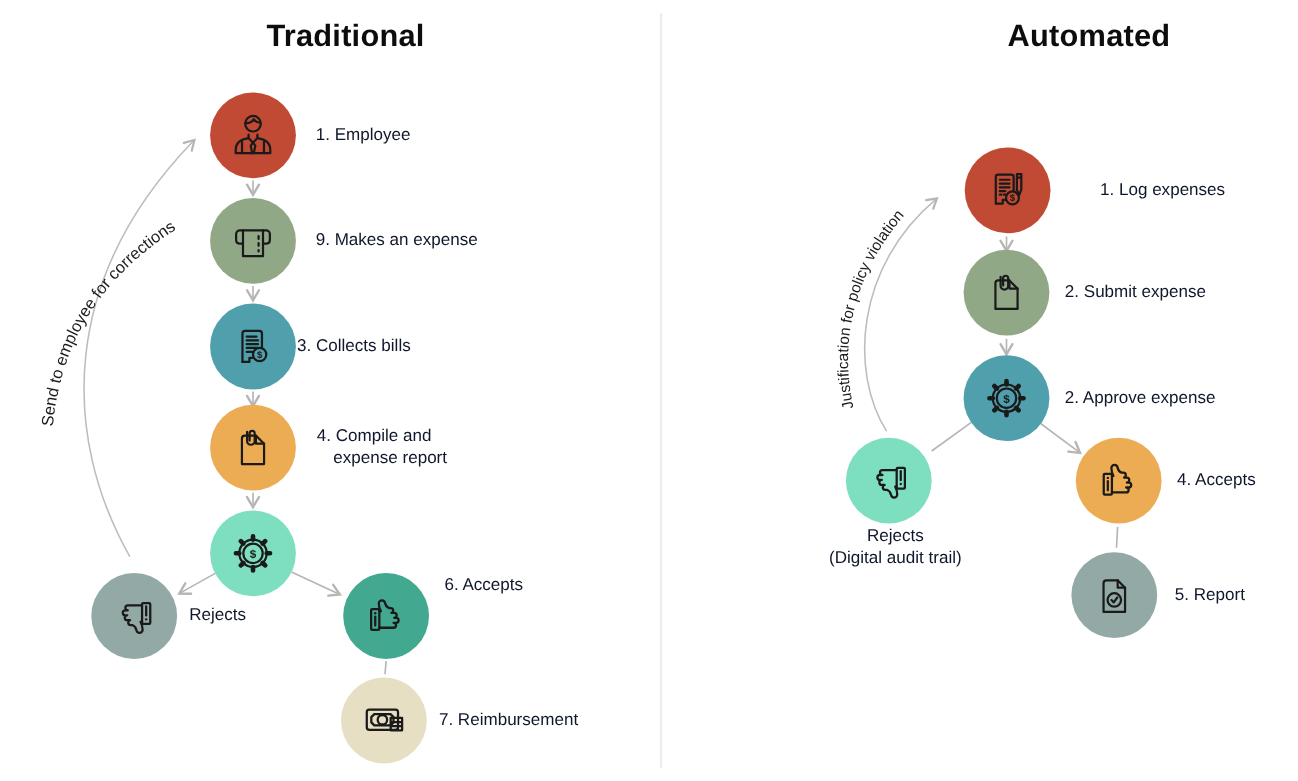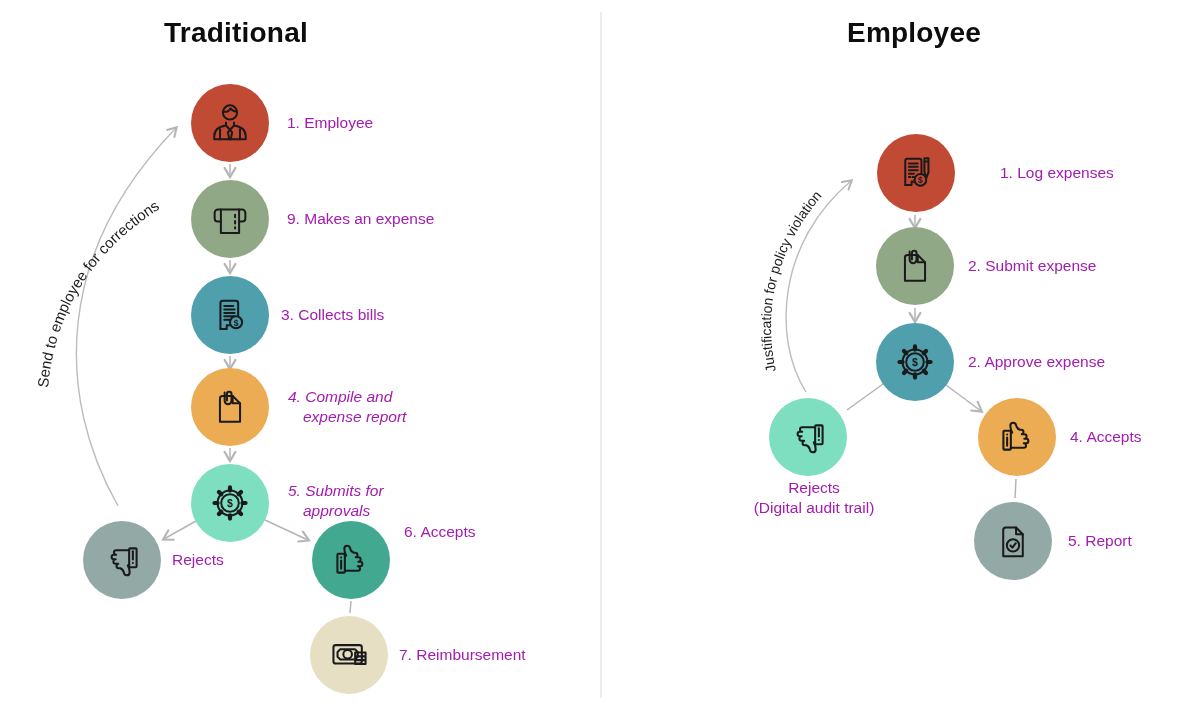--- a/index.html
+++ b/index.html
@@ -1,35 +1,35 @@
 <!DOCTYPE html>
 <html><head>
 <meta charset="utf-8">
 <style>
   html,body{margin:0;padding:0;background:#ffffff;}
   body{width:1180px;height:710px;font-family:"Liberation Sans","DejaVu Sans",sans-serif;}
   .canvas{position:relative;width:1180px;height:710px;overflow:hidden;background:#ffffff;}
   .overlay{position:absolute;left:0;top:0;width:1180px;height:710px;z-index:1;}
   .divider{position:absolute;left:600px;top:12px;width:2px;height:686px;background:#ececec;z-index:0;}
-  .title{position:absolute;margin:0;width:300px;text-align:center;font-size:28px;font-weight:700;
+  .title{position:absolute;margin:0;width:300px;text-align:right;font-size:28px;font-weight:700;
          color:#0d0d0d;letter-spacing:.2px;z-index:2;}
   .title.left{left:86px;top:17px;}
   .title.right{left:764px;top:17px;}
   .node{position:absolute;width:78px;height:78px;border-radius:50%;display:flex;align-items:center;
         justify-content:center;z-index:2;}
   .node svg{display:block;}
   .ic *{stroke:#1a1a1a;stroke-width:2.1;fill:none;stroke-linecap:round;stroke-linejoin:round;}
   .ic .teeth{stroke-width:4.4;}
   .ic .dot{fill:#1a1a1a;stroke:none;}
   .ic text{stroke:none;fill:#1a1a1a;font-weight:700;font-size:9px;text-anchor:middle;
            font-family:"Liberation Sans",sans-serif;}
   .ic text.big{font-size:11px;}
-  .label{position:absolute;font-size:15.5px;line-height:20px;color:#a21caf;z-index:2;
+  .label{position:absolute;font-size:15.5px;line-height:20px;color:#0f172a;z-index:2;
          transform:translateY(-50%);white-space:pre-line;}
-  .label.hang{padding-left:15px;text-indent:-15px;font-style:italic;}
+  .label.hang{padding-left:15px;text-indent:-15px;}
   .label.centered{text-align:center;transform:translate(-50%,0);}
   .loop-text{font-size:15px;fill:#1c1c1c;font-family:"Liberation Sans","DejaVu Sans",sans-serif;}
   .loop-text.small{font-size:14px;}
   .conn{stroke:#b5b5b5;stroke-width:1.5;fill:none;}
   .loop{stroke:#bcbcbc;stroke-width:1.4;fill:none;}
 </style>
 </head>
 <body>
 
 <div class="canvas">
@@ -63,21 +63,21 @@
     <path id="tpRight" d="M776 371 C762 308 776 240 838 179" fill="none" stroke="none"></path>
     <text class="loop-text">
       <textPath href="#tpLeft">Send to employee for corrections</textPath>
     </text>
     <text class="loop-text small">
       <textPath href="#tpRight">Justification for policy violation</textPath>
     </text>
   </svg>
 
   <h1 class="title left">Traditional</h1>
-  <h1 class="title right">Employee</h1>
+  <h1 class="title right">Automated</h1>
 
   <div class="node" style="left: 191px; top: 84px; background-color: rgb(193, 74, 52);">
     <svg class="ic" width="46" height="46" viewBox="0 0 48 48">
       <circle cx="24" cy="13" r="7.4"></circle>
       <path d="M16.8 12.2 C20.5 12.8 23.3 11.2 24.6 8.8 C26.2 10.9 28.9 12.1 31.1 11.8"></path>
       <path d="M19.8 23.4 V26.6 C13.2 27.6 7.6 31 7.6 37.6 V41 H40.4 V37.6 C40.4 31 34.8 27.6 28.2 26.6 V23.4"></path>
       <path d="M19.8 26.6 L24 31 L28.2 26.6"></path>
       <path d="M24 31 L21.8 33.8 L23.2 40.9 H24.8 L26.2 33.8 Z"></path>
       <path d="M13.6 30.4 V41 M34.4 30.4 V41"></path>
     </svg>
@@ -95,42 +95,40 @@
 
   <div class="node" style="left: 191px; top: 276px; background-color: rgb(79, 159, 173);">
     <svg class="ic" width="46" height="46" viewBox="0 0 48 48">
       <path d="M14 38.6 V11.6 C14 10.2 15.1 9.1 16.5 9.1 H30 C31.4 9.1 32.5 10.2 32.5 11.6 V25.2"></path>
       <path d="M14 38.6 H20.6 V34.8 H23.6"></path>
       <path d="M18 14.6 H27.4 M18 18.2 H28.8 M18 21.8 H28.8 M18 25.4 H28.8 M18 29 H24.2"></path>
       <circle cx="30.3" cy="31.6" r="6.3"></circle>
       <text x="30.3" y="35.1">$</text>
     </svg>
   </div>
-  <div class="label" style="left:281px;top:315px">3. Collects bills</div>
+  <div class="label" style="left:270px;top:315px">3. Collects bills</div>
 
   <div class="node" style="left: 191px; top: 368px; background-color: rgb(236, 172, 83);">
     <svg class="ic" width="46" height="46" viewBox="0 0 48 48">
       <path d="M13.5 39.5 V15.2 C13.5 13.7 14.7 12.5 16.2 12.5 H26.8 L34.5 20.2 V39.5 Z"></path>
       <path d="M26.8 12.5 V20.2 H34.5"></path>
       <path d="M18.4 9 V17.6 C18.4 19.6 20 21.2 22 21.2 C24 21.2 25.6 19.6 25.6 17.6 V10.4 C25.6 9.1 24.5 8 23.2 8 C21.9 8 20.8 9.1 20.8 10.4 V17.2"></path>
     </svg>
   </div>
   <div class="label hang" style="left:288px;top:407px">4. Compile and
 expense report</div>
 
   <div class="node" style="left: 191px; top: 464px; background-color: rgb(126, 223, 192);">
     <svg class="ic" width="46" height="46" viewBox="0 0 48 48">
       <path class="teeth" d="M37 24 H40.2 M24 37 V40.2 M11 24 H7.8 M24 11 V7.8 M33.2 33.2 L35.5 35.5 M14.8 33.2 L12.5 35.5 M14.8 14.8 L12.5 12.5 M33.2 14.8 L35.5 12.5"></path>
       <circle cx="24" cy="24" r="13"></circle>
       <circle cx="24" cy="24" r="9.2"></circle>
       <text class="big" x="24" y="28.1">$</text>
     </svg>
   </div>
-  <div class="label hang" style="left:288px;top:501px">5. Submits for
-approvals</div>
 
   <div class="node" style="left: 83px; top: 521px; background-color: rgb(147, 169, 165);">
     <svg class="ic" width="47" height="47" viewBox="0 0 48 48">
       <rect x="30.8" y="11.6" width="7.6" height="19.2" rx="1"></rect>
       <path d="M34.6 14.6 V23"></path>
       <circle class="dot" cx="34.6" cy="26.6" r="1.1"></circle>
       <path d="M30.8 13.6 H17.6 C16.3 13.6 15.3 14.6 15.3 15.9 C15.3 17.2 16.3 18.2 17.6 18.2 H15.2 C13.9 18.2 12.9 19.2 12.9 20.5 C12.9 21.8 13.9 22.8 15.2 22.8 H17 C15.7 22.8 14.7 23.8 14.7 25.1 C14.7 26.4 15.7 27.4 17 27.4 H19.6 C18.6 27.7 17.9 28.6 17.9 29.6 C17.9 30.9 18.9 31.9 20.2 31.9 H21.7 C23.9 32.7 25 34 25.5 36.6 C25.8 38.1 27 39.1 28.4 39.1 C30 39.1 31.3 37.8 31.3 36.2 C31.3 33.5 30.6 31.2 29.4 28.9 H30.8"></path>
     </svg>
   </div>
   <div class="label" style="left:172px;top:560px">Rejects</div>

